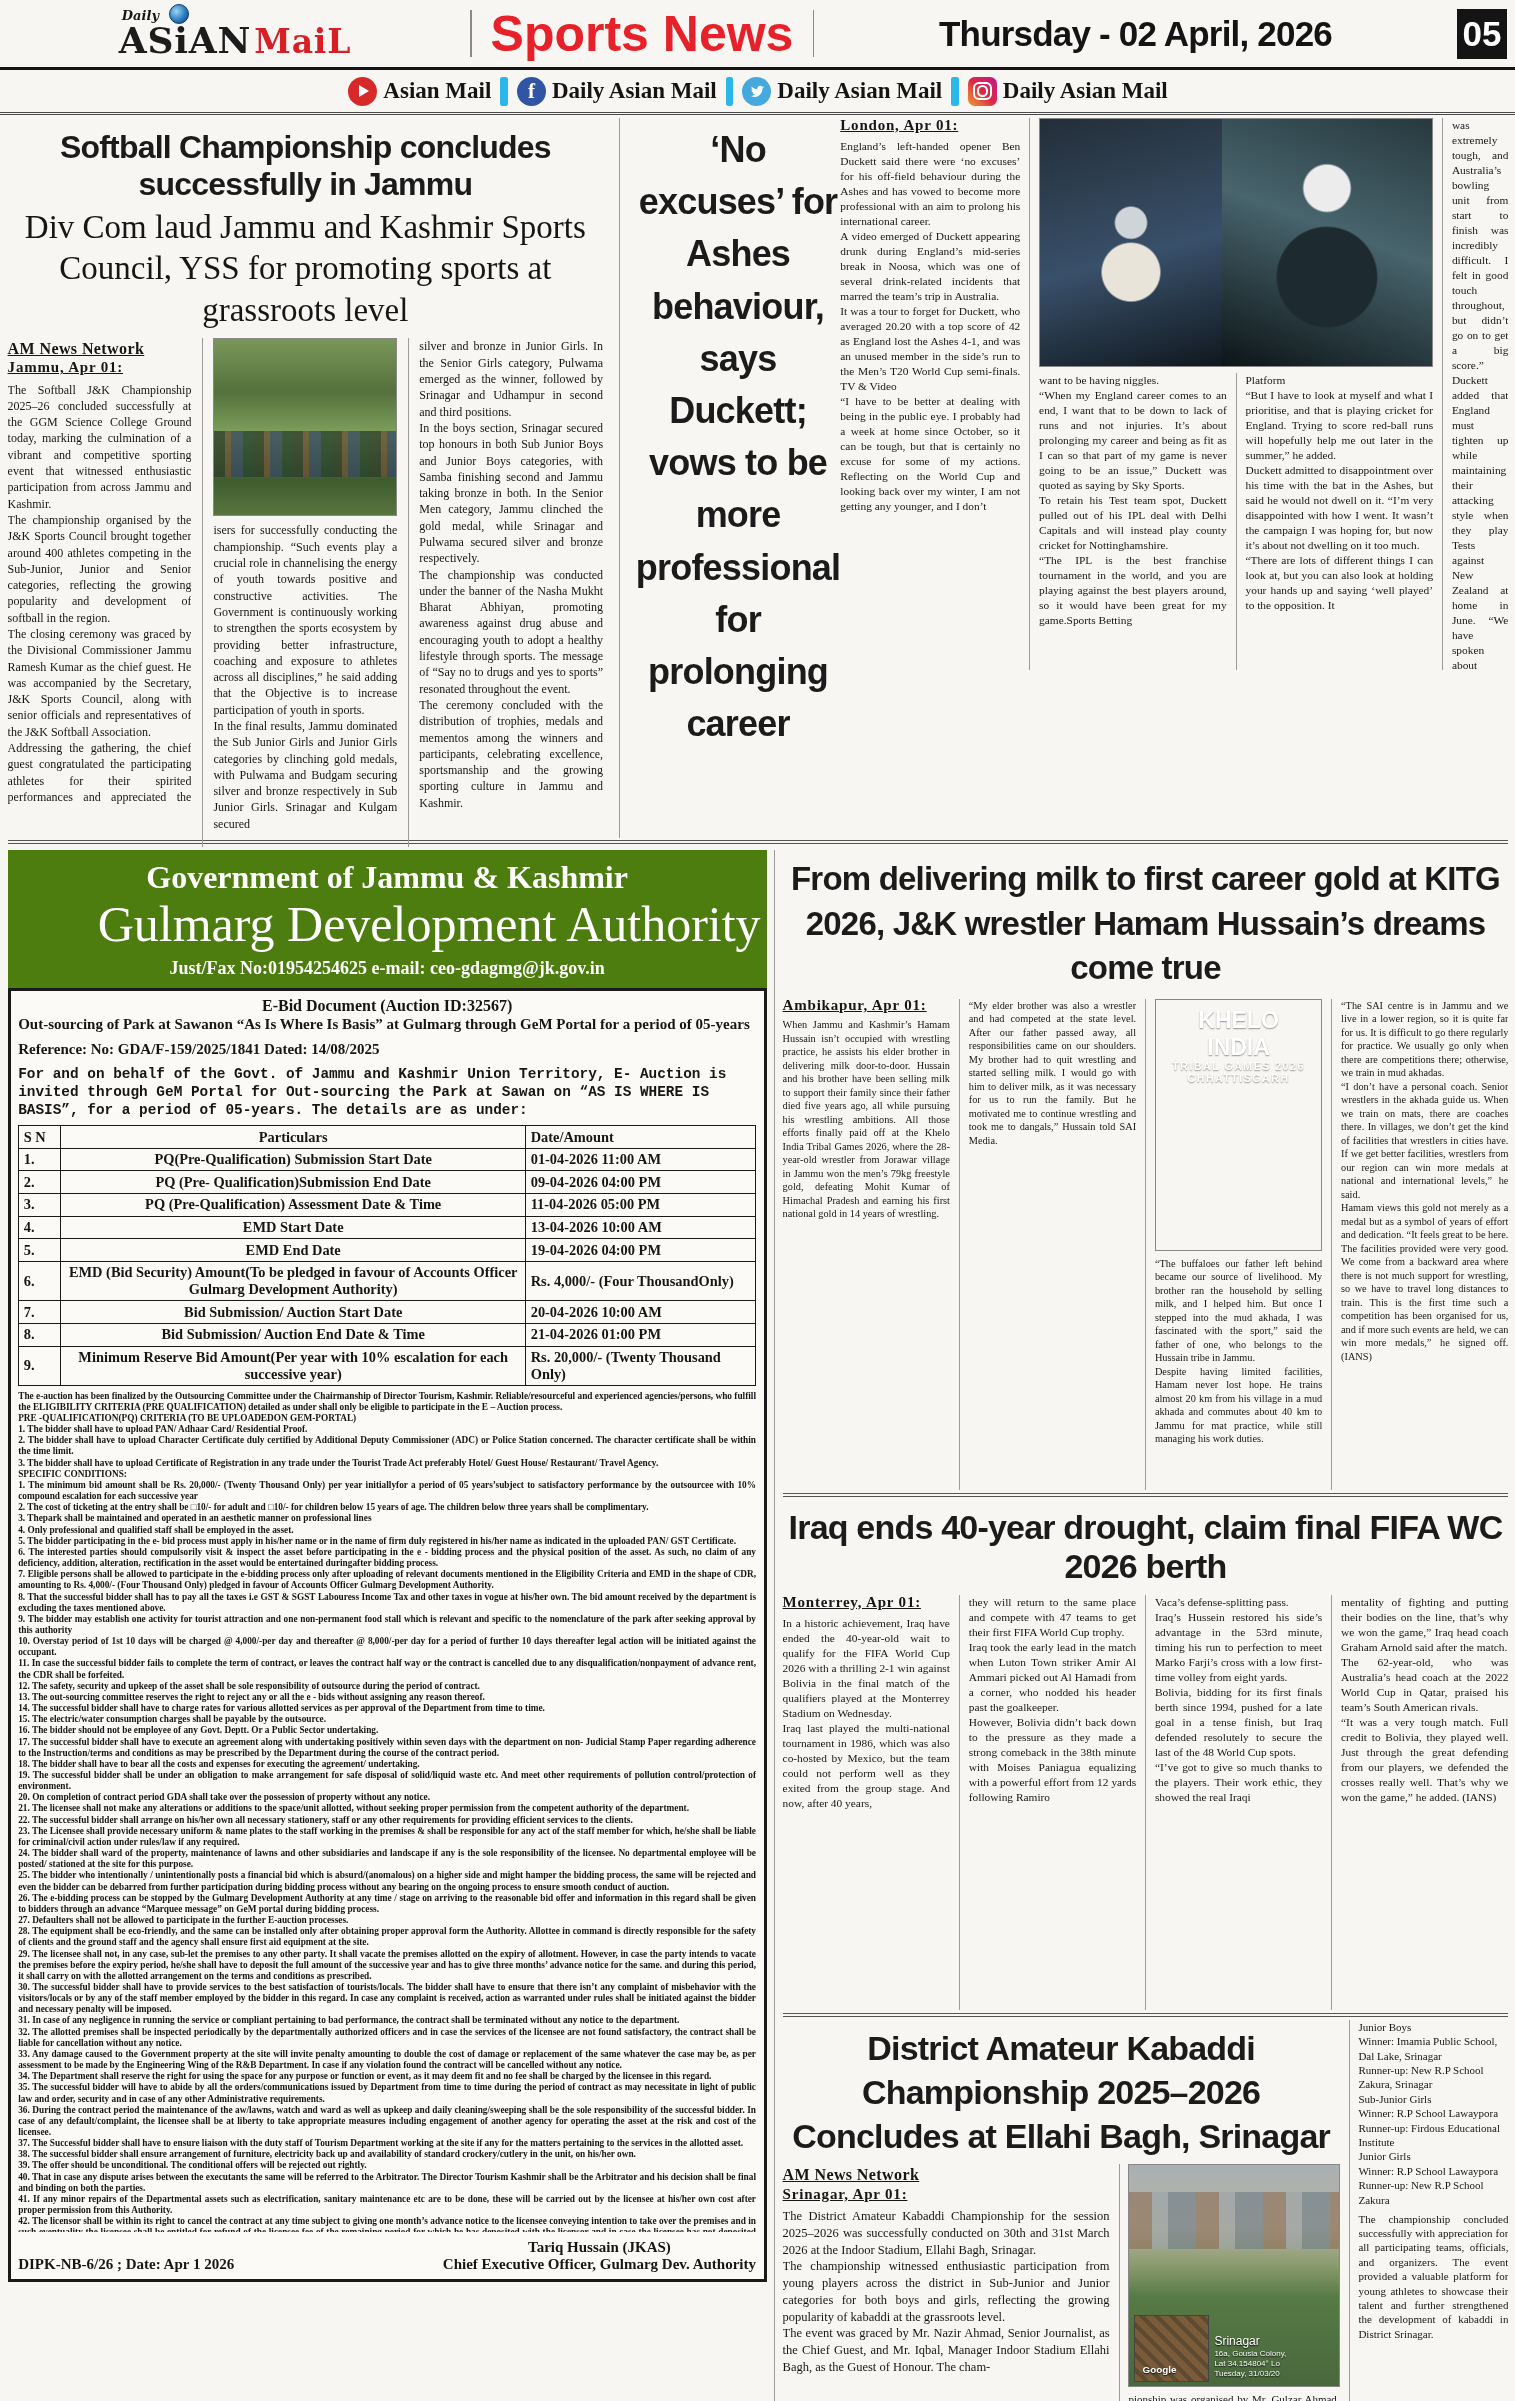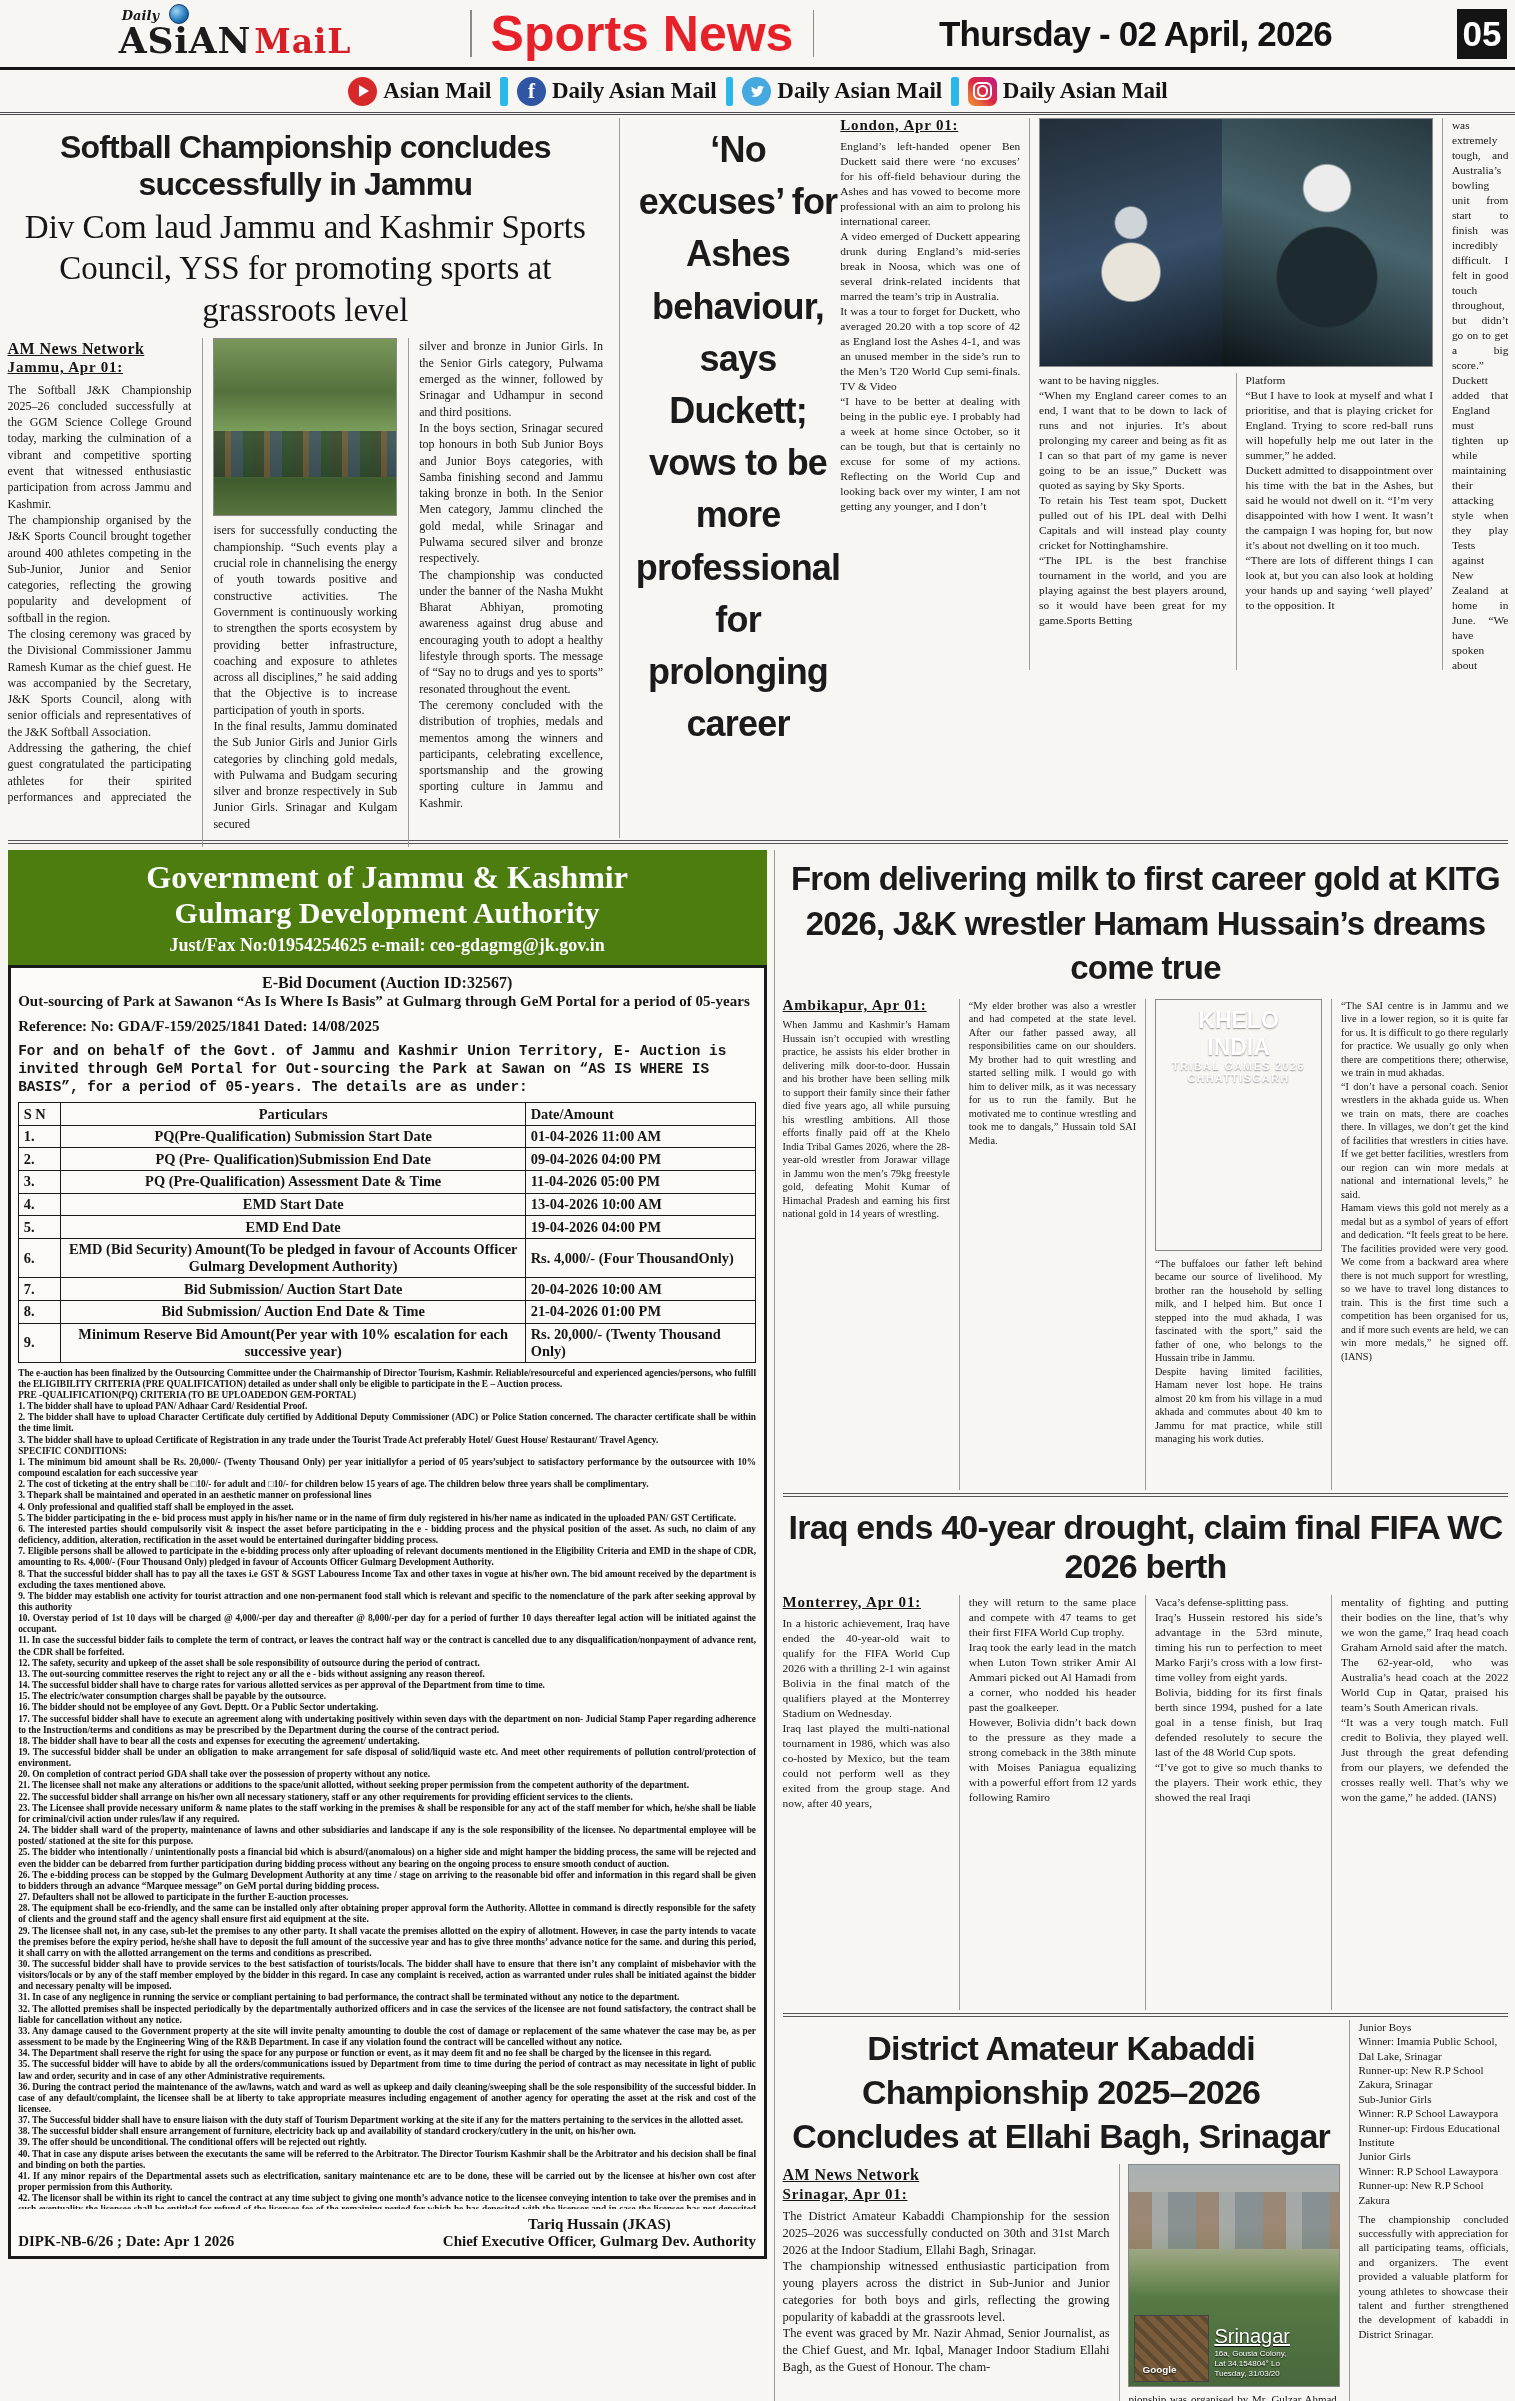--- a/index.html
+++ b/index.html
@@ -68,21 +68,21 @@
       radial-gradient(circle at 50% 64%,#1d2b30 0 26%,transparent 27%),linear-gradient(200deg,#27393f,#48646d 45%,#0d1518);}
   .dk-midcols{display:flex;gap:9px;flex:1;}
   .dk-midcols .dk-col{flex:1;}
   .dk-c4{flex:1;}
   
   .mid-sec{display:flex;gap:7.6px;padding:4.5px 7.6px 0 7.6px;}
   
   .notice{width:759px;}
   .notice-head{background:#4d7c0f;color:#fff;text-align:center;padding:10.6px 6px 9px 6px;}
   .nh1{font-family:"Liberation Serif",serif;font-weight:bold;font-size:32px;line-height:1.1;}
-  .nh2{font-family:"Liberation Serif",serif;font-weight:bold;font-size:30px;line-height:1.15;}
+  .nh2{font-family:"Liberation Serif",serif;font-weight:normal;font-size:50px;line-height:1.15;text-align:right;}
   .nh3{font-weight:bold;font-size:18px;margin-top:4.5px;}
   .notice-body{border:3.8px solid #1a1a1a;background:#fbfaf7;padding:6px 7.6px;}
   .nb-title{text-align:center;font-weight:bold;font-size:16px;}
   .nb-sub{font-weight:bold;font-size:15px;margin-top:1.5px;}
   .nb-ref{font-weight:bold;font-size:15px;margin:7.6px 0;}
   .nb-intro{font-weight:bold;font-size:14.4px;line-height:1.25;font-family:Liberation Mono, monospace;}
   table.nb{border-collapse:collapse;width:100%;margin:6px 0 4.5px 0;}
   table.nb th,table.nb td{border:1.5px solid #1a1a1a;font-size:14.4px;padding:2.3px 4.5px;font-weight:bold;}
   table.nb th{text-align:left;font-weight:bold;}
   table.nb td:first-child{width:32px;}
@@ -113,21 +113,21 @@
   .kb-c1{width:327px;font-size:12.5px;line-height:16.7px;}
   .kb-c2{flex:1;display:flex;flex-direction:column;}
   .kb-photo{height:221px;margin-bottom:4.5px;background:
      linear-gradient(180deg,#a9b0b2 0%,#b8b3a6 28%,#8b9c6f 45%,#567a45 60%,#49683c 100%);}
   .kb-photo::before{content:"";position:absolute;top:12%;left:0;right:0;height:26%;
      background:repeating-linear-gradient(90deg,#8a6b52 0 23px,#9aa3a6 23px 39px,#6b7a84 39px 67px);opacity:.6;}
   .kb-map{position:absolute;left:4.5px;bottom:4.5px;width:73px;height:65px;background:
      repeating-linear-gradient(45deg,#7a5c3a 0 6px,#5d4a30 6px 10.6px);border:0.8px solid #444;}
   .kb-google{position:absolute;left:7.6px;bottom:6px;color:#fff;font-family:"Liberation Sans",sans-serif;font-size:9.9px;font-weight:bold;text-shadow:0 0.8px 1.5px #000;}
   .kb-gps{position:absolute;left:85px;bottom:7.6px;color:#fff;font-family:"Liberation Sans",sans-serif;text-shadow:0 0.8px 1.5px #000;line-height:1.25;}
-  .kb-gps .g1{font-size:20px;text-decoration:underline;}
+  .kb-gps .g1{font-size:12px;}
   .kb-gps .g2{font-size:8px;}
   .kb-c2txt{font-size:11px;line-height:14.4px;flex:1;}
   .kb-results{width:150px;font-size:11px;line-height:14.4px;}
 </style>
 </head>
 <body>
 
 <div class="page">
 
   <div class="mast">

